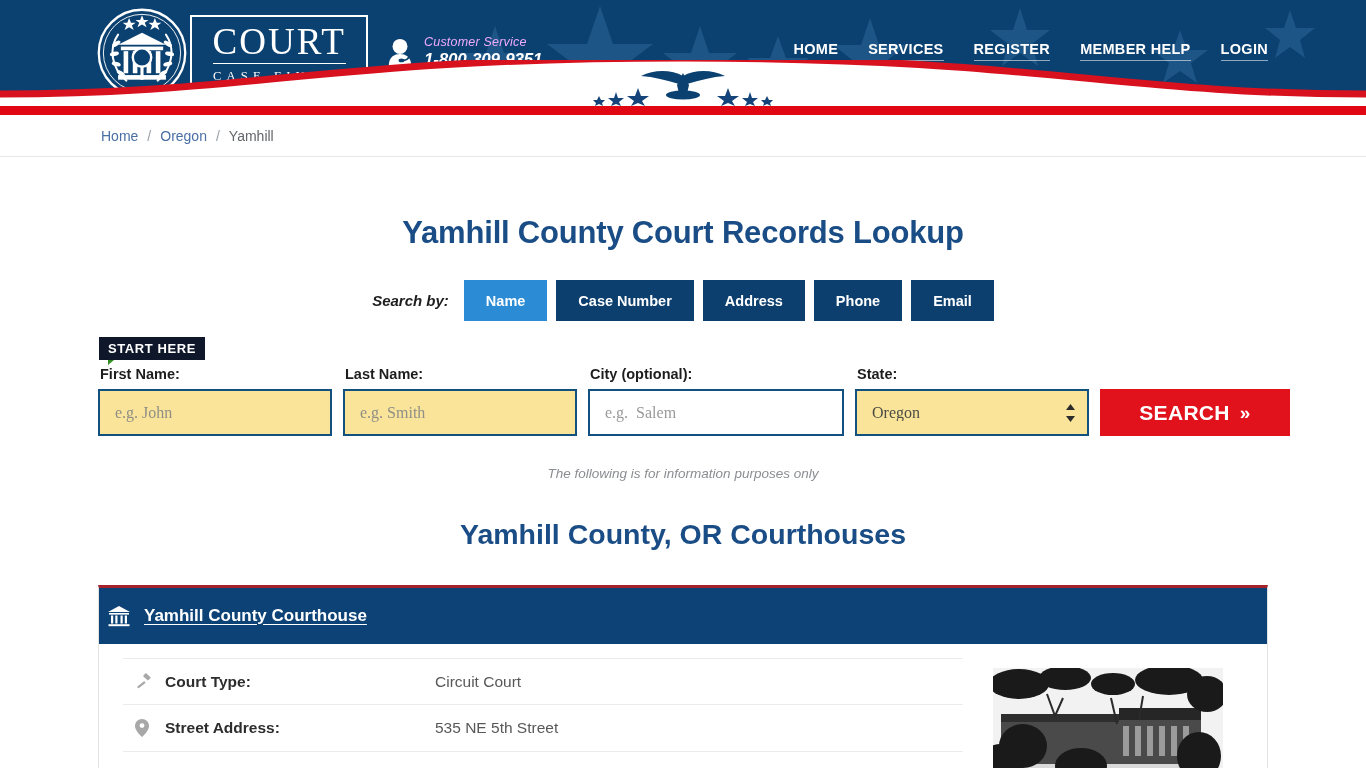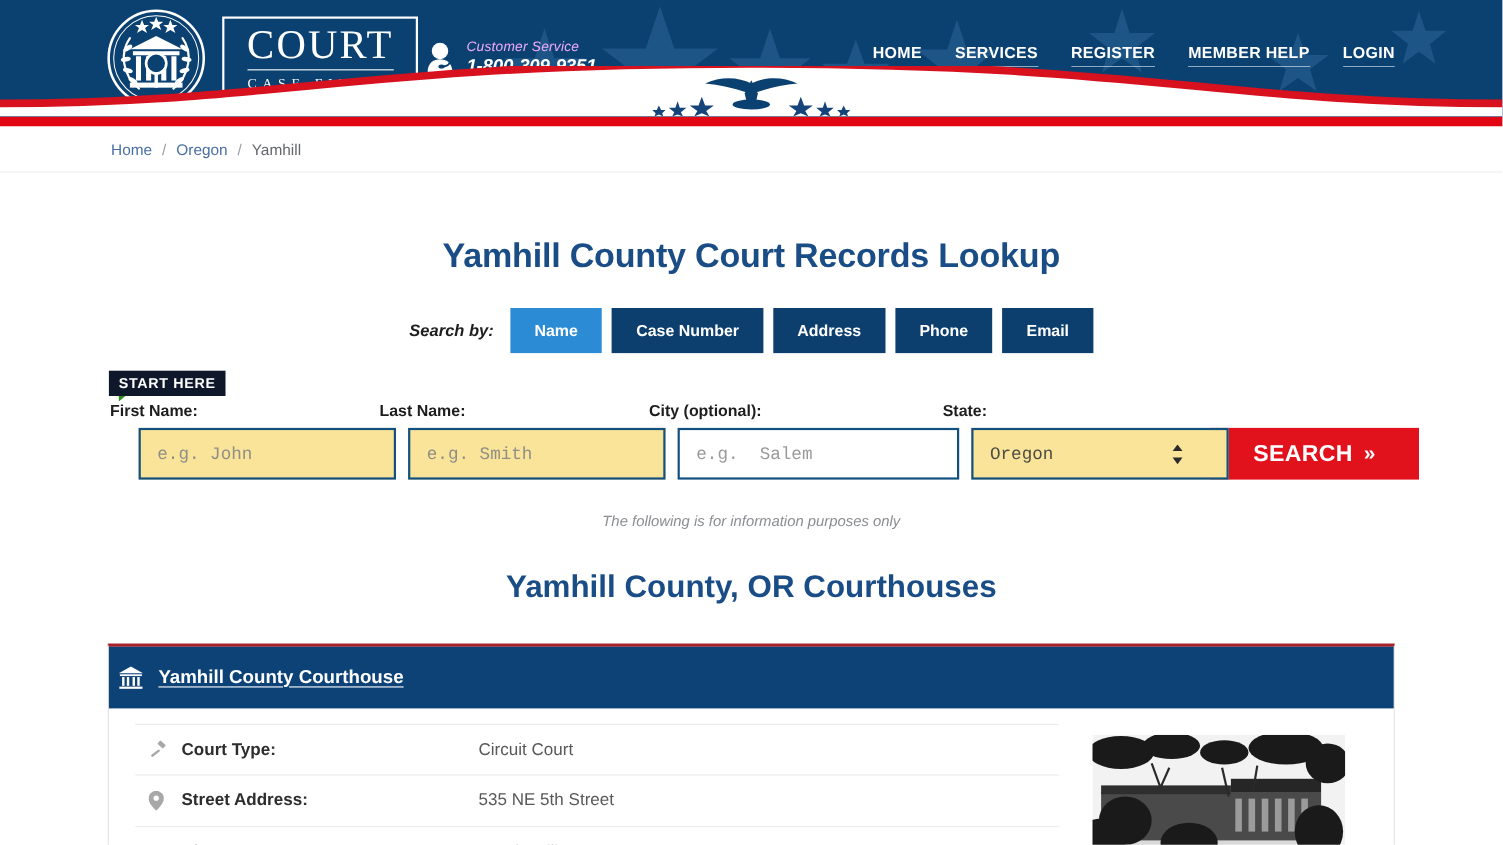--- a/index.html
+++ b/index.html
@@ -19,21 +19,21 @@
     background: #0b4171;
     overflow: hidden;
   }
   .header-stars { position: absolute; inset: 0; pointer-events: none; }
   .header-inner {
     position: relative;
     width: 1366px; height: 106px;
   }
   .logo-wrap {
     position: absolute; left: 96px; top: 7px;
-    display: flex; align-items: center; gap: 12px;
+    display: flex; align-items: center; gap: 0px;
     height: 92px;
   }
   .seal { width: 92px; height: 92px; display: block; }
   .logo-box {
     margin-left: 2px;
     border: 2px solid #ffffff;
     padding: 6px 16px 7px 16px;
     display: flex; flex-direction: column; align-items: center;
     line-height: 1;
   }
@@ -169,24 +169,23 @@
     color: #1d1d1d; font-size: 14.5px; font-weight: bold;
     margin-bottom: 7px; padding-left: 2px;
   }
   .field input, .field select {
     height: 47px;
     border: 2px solid #12507f;
     background: #fae49a;
     font-size: 16px;
     color: #5a5a52;
     padding: 0 15px;
-    font-family: Liberation Mono, monospace;
+    font-family: Liberation Serif, serif;
     outline: none;
     border-radius: 0;
-    margin-left: 28px;
   }
   .field input::placeholder { color: #8f8f86; }
   .field input.plain { background: #ffffff; }
   .field input.plain::placeholder { color: #9a9a9a; }
 
   .f-first { width: 234px; }
   .f-last  { width: 234px; }
   .f-city  { width: 256px; }
   .f-state { width: 234px; }
 

